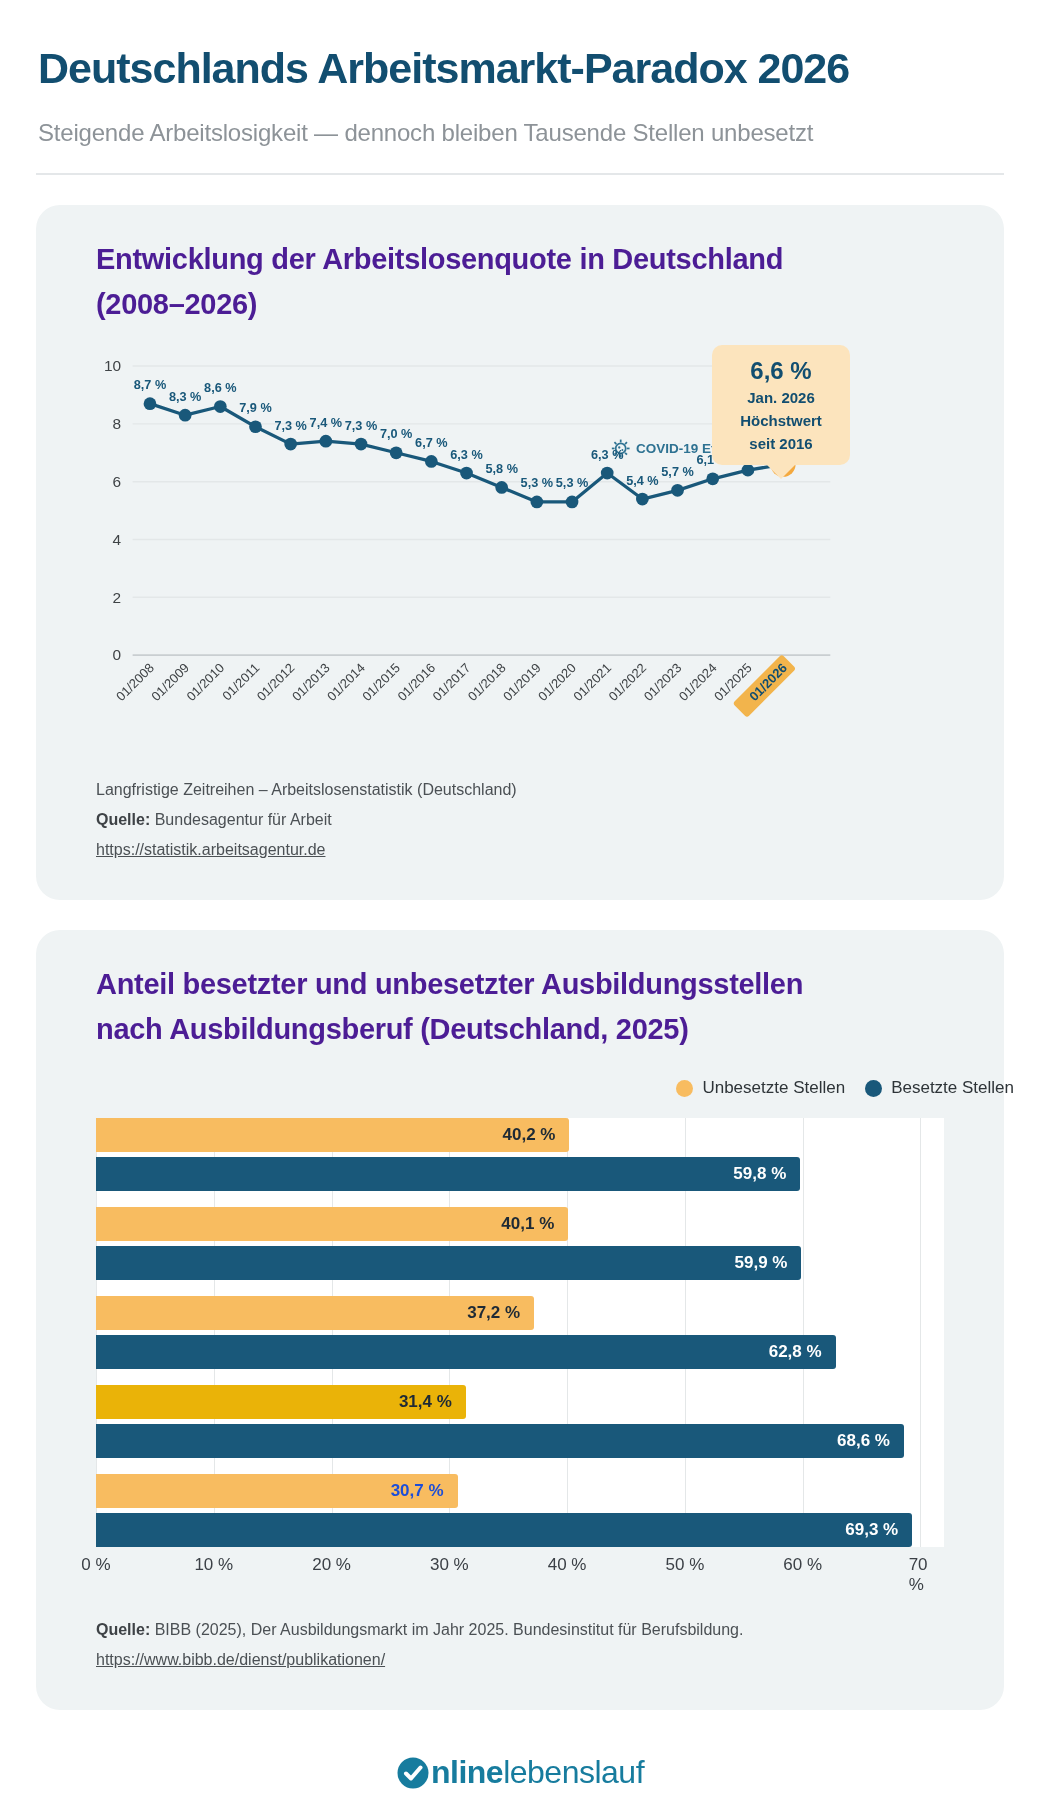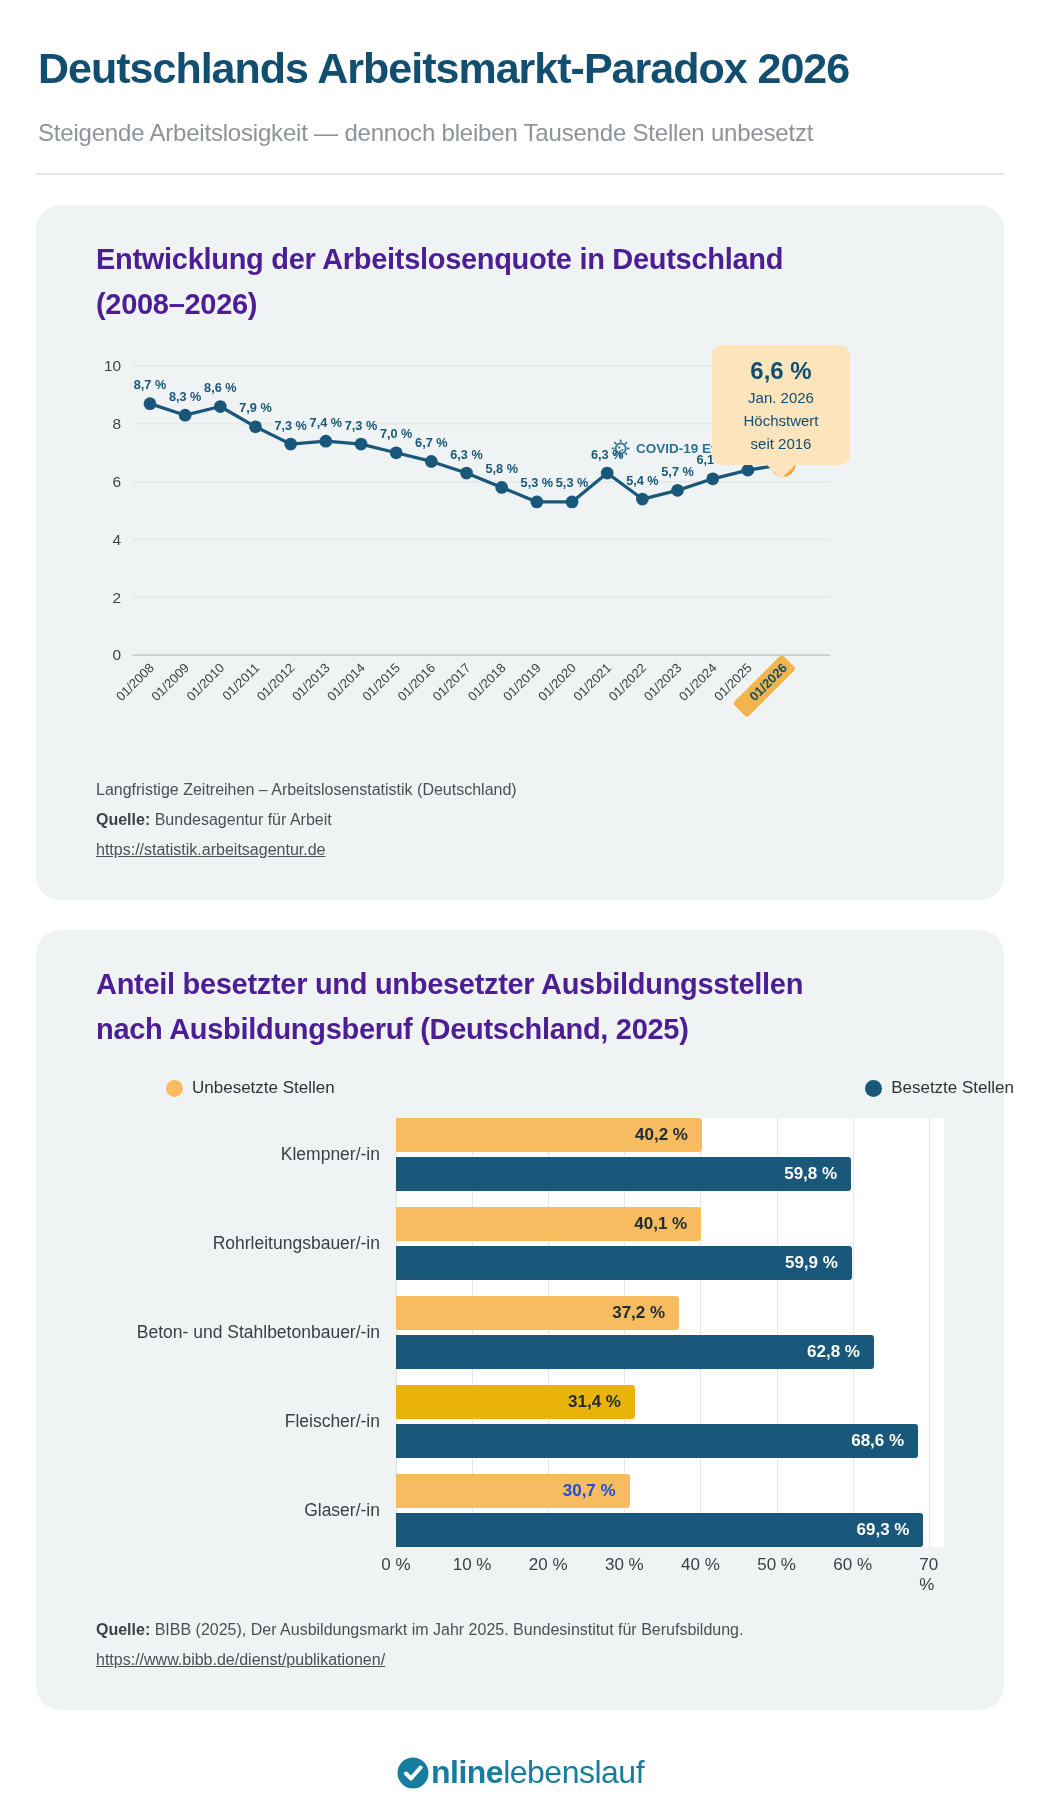--- a/index.html
+++ b/index.html
@@ -40,29 +40,29 @@
     background:#fce4bd; border-radius:10px; text-align:center;
     padding:12px 6px 10px; z-index:2;
   }
   .callout::after {
     content:""; position:absolute; left:50%; top:100%;
     transform:translateX(-50%);
     border:14px solid transparent; border-top-color:#fce4bd;
     border-bottom-width:0;
   }
   .callout .big { font-size:24px; font-weight:800; color:#124e70; }
-  .callout .small { font-size:15px; font-weight:400; color:#124e70; line-height:1.35; margin-top:3px;}
+  .callout .small { font-size:15px; font-weight:700; color:#124e70; line-height:1.35; margin-top:3px;}
 
   .source { margin-top:26px; font-size:16px; color:#4b5054; line-height:1.85; }
   .source b { font-weight:700; color:#3e4246; }
   .source a { color:#4b5054; text-decoration:underline; }
 
   
   .legend {
-    display:flex; justify-content:space-between; gap:20px;
+    display:flex; justify-content:flex-end; gap:20px;
     margin:26px 0 20px; transform:translateX(70px);
   }
   .legend-item { display:flex; align-items:center; gap:9px; font-size:17px; color:#2e3438; font-weight:500;}
   .legend-dot { width:17px; height:17px; border-radius:50%; display:inline-block; }
 
   .bars-area { display:flex; margin-top:6px; }
   .bars-labels { width:300px; padding-right:16px; }
   .bars-labels .cat-label {
     height:73px; margin-bottom:16px; display:flex; align-items:center;
     justify-content:flex-end; text-align:right;
@@ -263,27 +263,20 @@
           <div class="legend-dot" style="background: rgb(248, 188, 96);"></div>
           <div>Unbesetzte Stellen</div>
         </div>
         <div class="legend-item">
           <div class="legend-dot" style="background: rgb(25, 88, 122);"></div>
           <div>Besetzte Stellen</div>
         </div>
       </div>
 
     <div class="bars-area">
-      <div class="bars-labels" id="bars-labels">
-          <div class="cat-label">Klempner/-in</div>
-          <div class="cat-label">Rohrleitungsbauer/-in</div>
-          <div class="cat-label">Beton- und Stahlbetonbauer/-in</div>
-          <div class="cat-label">Fleischer/-in</div>
-          <div class="cat-label">Glaser/-in</div>
-        </div>
       <div class="plot-col">
         <div class="bars-plot" id="bars-plot">
             <div class="grid-v" style="left: 0%;"></div>
             <div class="grid-v" style="left: 13.8889%;"></div>
             <div class="grid-v" style="left: 27.7778%;"></div>
             <div class="grid-v" style="left: 41.6667%;"></div>
             <div class="grid-v" style="left: 55.5556%;"></div>
             <div class="grid-v" style="left: 69.4444%;"></div>
             <div class="grid-v" style="left: 83.3333%;"></div>
             <div class="grid-v" style="left: 97.2222%;"></div>

